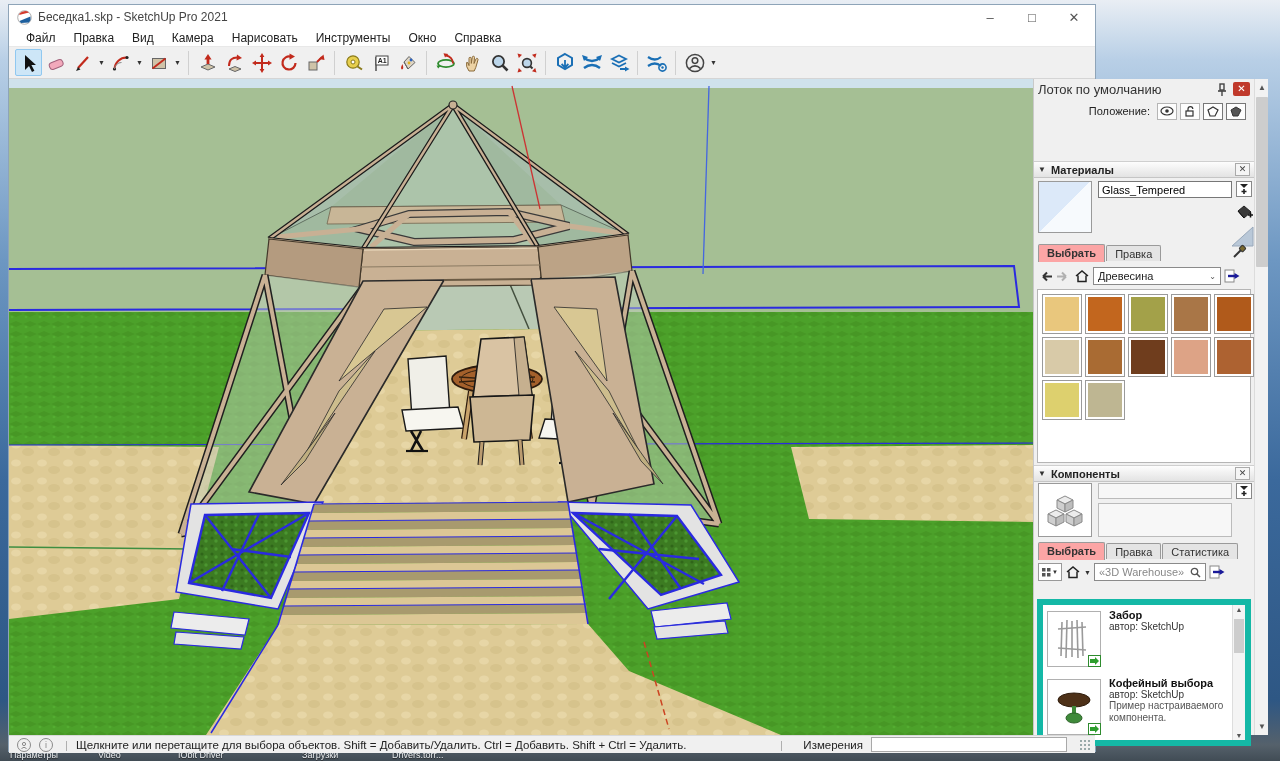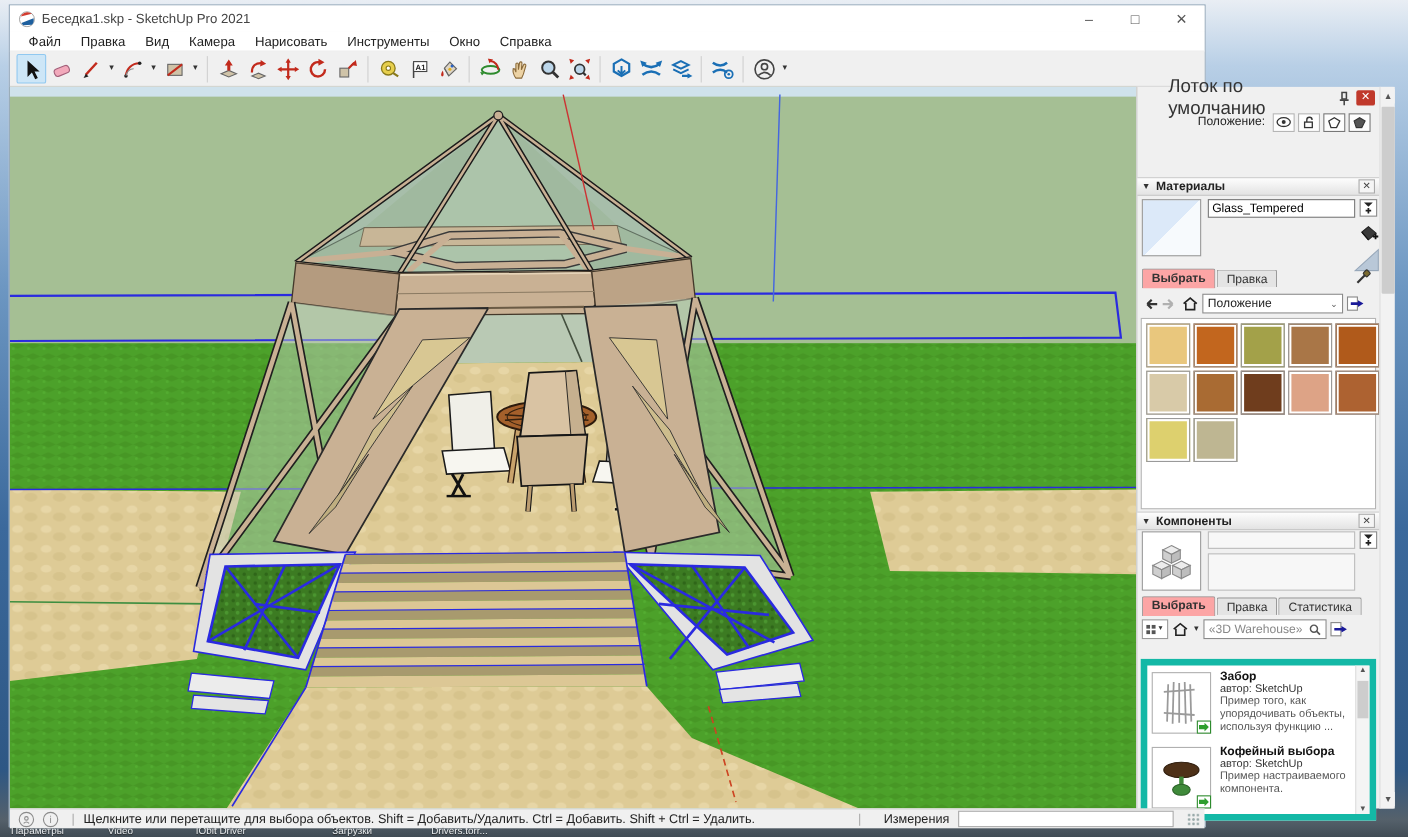--- a/index.html
+++ b/index.html
@@ -20,21 +20,21 @@
   .toolbar{position:absolute;left:0;top:42px;width:100%;height:32px;background:#f0f0f0;border-bottom:1px solid #d5d5d5;display:flex;align-items:center;padding-left:6px;}
   .tool{width:27px;height:27px;display:flex;align-items:center;justify-content:center;border-radius:2px;}
   .tool.active{background:#cde6f7;border:1px solid #90c8f0;}
   .tool-dd{width:11px;height:27px;display:flex;align-items:center;justify-content:center;font-size:7px;color:#333;}
   .tsep{width:1px;height:24px;background:#d0d0d0;margin:0 5px;}
   
   .viewport{position:absolute;left:0;top:74px;width:1024px;height:656px;background:#a5bf94;}
   
   .tray{position:absolute;left:1024px;top:74px;width:234px;height:656px;background:#f0f0f0;border-left:1px solid #c9c9c9;font-size:11px;color:#222;}
   .tray-title{position:absolute;left:0;top:0;width:220px;height:20px;display:flex;align-items:center;padding:0 4px;}
-  .tray-title span{flex:1;font-size:17px;color:#333;margin-left:24px;}
+  .tray-title span{flex:1;font-size:13px;color:#333;}
   .tray-close{width:17px;height:14px;background:#c0392b;color:#fff;font-size:10px;line-height:13px;text-align:center;border-radius:2px;}
   .pos-row{position:absolute;left:0;top:22px;width:220px;height:20px;display:flex;align-items:center;justify-content:flex-end;gap:3px;padding-right:8px;}
   .pos-btn{width:20px;height:17px;border:1px solid #b5b5b5;background:#fdfdfd;display:flex;align-items:center;justify-content:center;}
   .sec-header{position:absolute;left:0;width:220px;height:17px;background:linear-gradient(#fdfdfd,#e3e3e3);border-top:1px solid #cfcfcf;border-bottom:1px solid #c5c5c5;display:flex;align-items:center;padding:0 4px;}
   .sec-header .tri{font-size:8px;margin-right:5px;color:#333;}
   .sec-header b{font-size:11px;}
   .sec-close{margin-left:auto;width:15px;height:13px;border:1px solid #aaa;background:#f5f5f5;font-size:9px;line-height:11px;text-align:center;color:#444;}
   .mat-swatch-big{position:absolute;left:4px;top:102px;width:54px;height:52px;border:1px solid #9a9a9a;background:linear-gradient(135deg,#dcE9f9 0 50%,#f7fafd 50% 100%);}
   .mat-name{position:absolute;left:64px;top:102px;width:134px;height:17px;border:1px solid #777;background:#fff;font-size:11px;padding:1px 3px;font-family:"Liberation Sans",sans-serif;}
   .icon-btn{position:absolute;display:flex;align-items:center;justify-content:center;}
@@ -538,21 +538,21 @@
       <svg width="15" height="13">
           <path d="M14,6.5 H5 M5,6.5 L9,2.5 M5,6.5 L9,10.5" stroke="#333" stroke-width="2" fill="none"></path>
         </svg>
       <svg width="15" height="13">
           <path d="M1,6.5 H10 M10,6.5 L6,2.5 M10,6.5 L6,10.5" stroke="#b0b0b0" stroke-width="2" fill="none"></path>
         </svg>
       <svg width="16" height="14">
           <path d="M2,7 L8,2 L14,7 M4,6.5 V12.5 H12 V6.5" fill="none" stroke="#222" stroke-width="1.5"></path>
         </svg>
       <div class="combo" style="width:128px">
-        <span>Положение</span>
+        <span>Древесина</span>
         <span class="chev">⌄</span>
       </div>
       <svg width="16" height="14">
           <rect x="1" y="1" width="9" height="12" fill="#fff" stroke="#888"></rect>
           <path d="M4,7 h9" stroke="#1a1a99" stroke-width="2.4"></path>
           <polygon points="15.5,7 10.5,4 10.5,10" fill="#1a1a99"></polygon>
         </svg>
     </div>
 
     <div class="swatch-area">
@@ -651,21 +651,20 @@
           </svg>
           <div class="comp-badge">
             <svg width="9" height="8">
                 <polygon points="0,2 5,2 5,0 9,4 5,8 5,6 0,6" fill="#2e9e2e"></polygon>
               </svg>
           </div>
         </div>
         <div class="comp-text">
           <div class="comp-title">Забор</div>
           <div class="comp-author">автор: SketchUp</div>
-          <div class="comp-desc">Пример того, как упорядочивать объекты, используя функцию ...</div>
         </div>
       </div>
 
       <div class="comp-item" style="top:72px">
         <div class="comp-thumb">
           <svg width="52" height="54">
             <ellipse cx="26" cy="20" rx="16" ry="7" fill="#4e3118" stroke="#2e1c0c"></ellipse>
             <rect x="24" y="26" width="4" height="8" fill="#3f8a3a"></rect>
             <ellipse cx="26" cy="38" rx="8" ry="5" fill="#3f8a3a" stroke="#2c6328"></ellipse>
           </svg>

